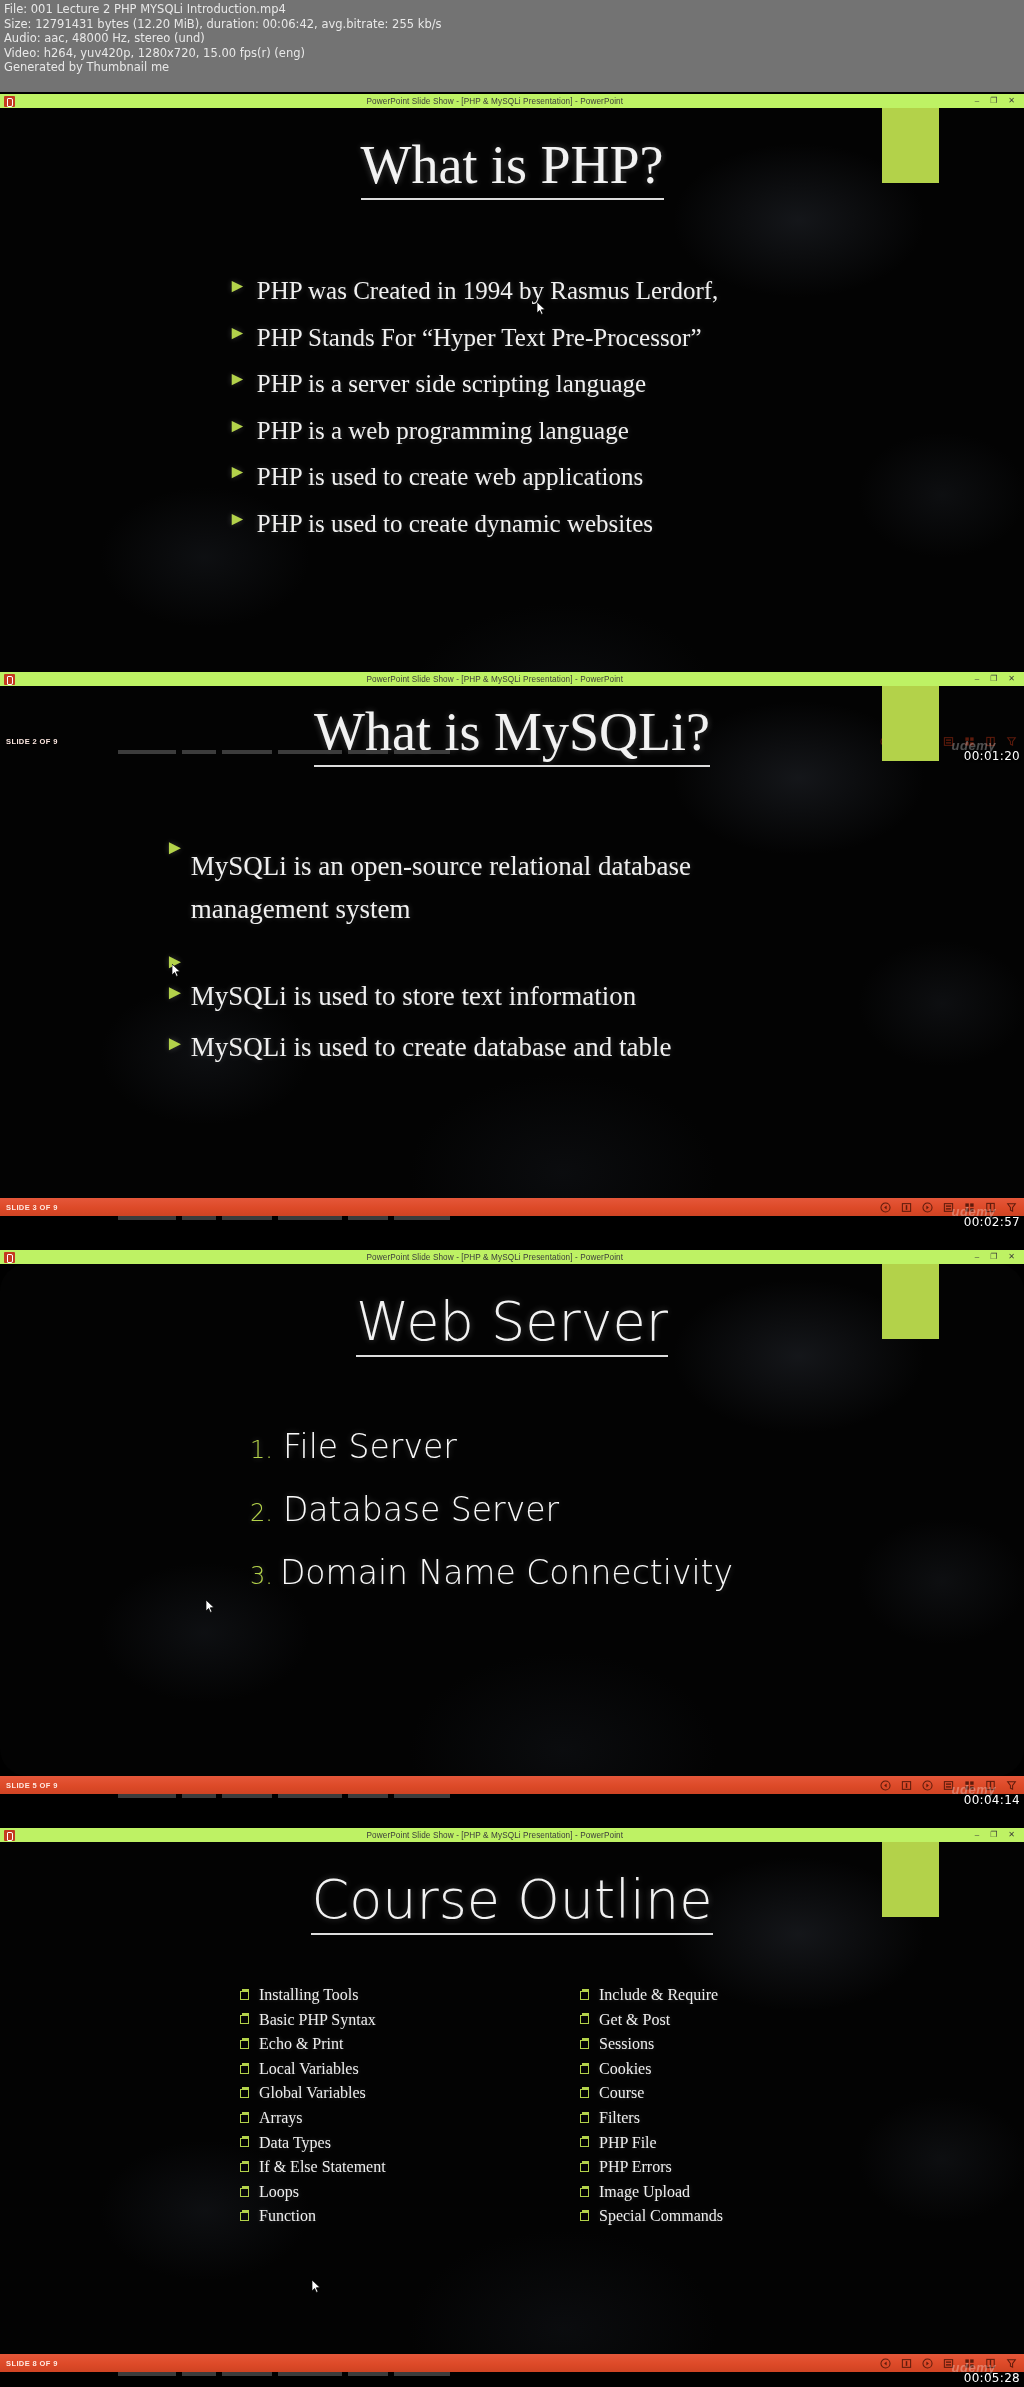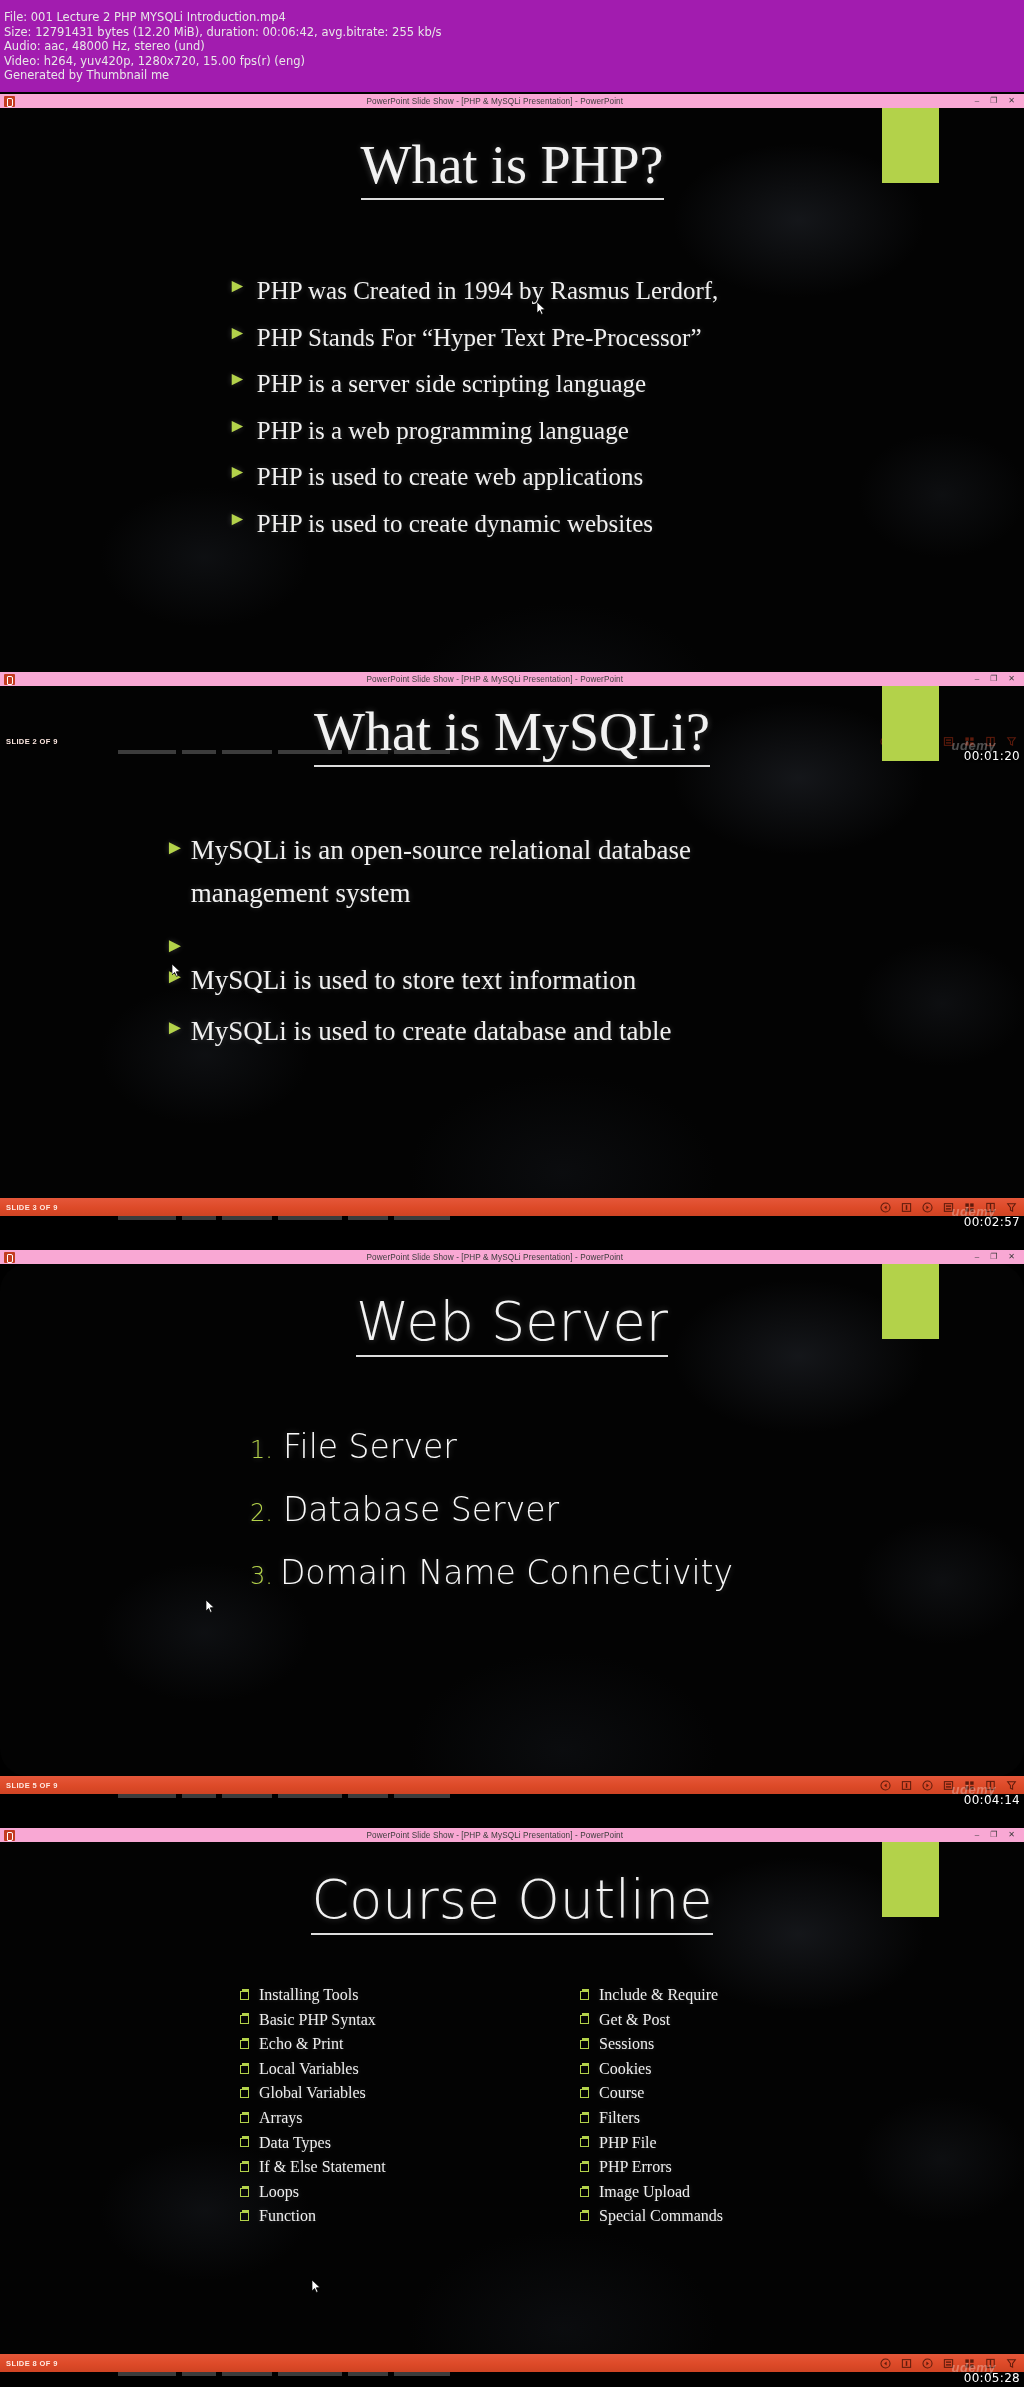--- a/index.html
+++ b/index.html
@@ -6,34 +6,34 @@
   html,body { background:#000; }
   body {
     width:1024px; height:2387px; position:relative;
     font-family:"Liberation Sans", sans-serif;
     color:#fff; overflow:hidden;
   }
 
   
   .fileinfo {
     position:absolute; left:0; top:0; width:1024px; height:92px;
-    background:#a21caf; padding:10px 4px 0 4px;
+    background:#737373; padding:2px 4px 0 4px;
   }
   .fileinfo .line {
     font-family:"DejaVu Sans", sans-serif;
     font-size:11.5px; line-height:14.6px;
     color:#e8e8e8; white-space:nowrap; letter-spacing:0px;
   }
 
   
   .slide-block { position:absolute; left:0; width:1024px; }
 
   .titlebar {
     position:relative; width:1024px; height:14px;
-    background:#f9a8d4; display:flex; align-items:center;
+    background:#bef264; display:flex; align-items:center;
   }
   .pp-logo {
     width:11px; height:11px; margin-left:4px; background:#c33b20;
     border-radius:1px; position:relative; flex:none;
   }
   .pp-logo:after {
     content:""; position:absolute; left:3px; top:2px; width:4px; height:7px;
     border:1.3px solid #fff; border-radius:1px 2px 2px 1px;
   }
   .titlebar-text {
@@ -270,21 +270,21 @@
   <div class="stage" style="height:512px;">
     <div class="green-bar" style="height:75px;"></div>
 
     <div class="slide-title" style="font-size:54px; margin-top:15px;">
       <span class="u">What is MySQLi?</span>
     </div>
 
     <ul class="bullets" style="margin:62px 0 0 165px; width:700px;">
       <li style="font-size:27px; line-height:43px; margin-bottom:9px;">
         <span class="tri" style="font-size:20px; margin-right:6px; padding-top:8px;">►</span>
-        <span style="display:block; max-width:555px;">MySQLi is an open-source relational database management system</span>
+        <span style="display:block; max-width:555px;margin-top:16px;">MySQLi is an open-source relational database management system</span>
       </li>
       <li style="font-size:27px; line-height:51px;">
         <span class="tri" style="font-size:20px; margin-right:6px; padding-top:11px;">►</span>
       </li>
       <li style="font-size:27px; line-height:51px;">
         <span class="tri" style="font-size:20px; margin-right:6px; padding-top:11px;">►</span>
         <span>MySQLi is used to store text information</span>
       </li>
       <li style="font-size:27px; line-height:51px;">
         <span class="tri" style="font-size:20px; margin-right:6px; padding-top:11px;">►</span>

